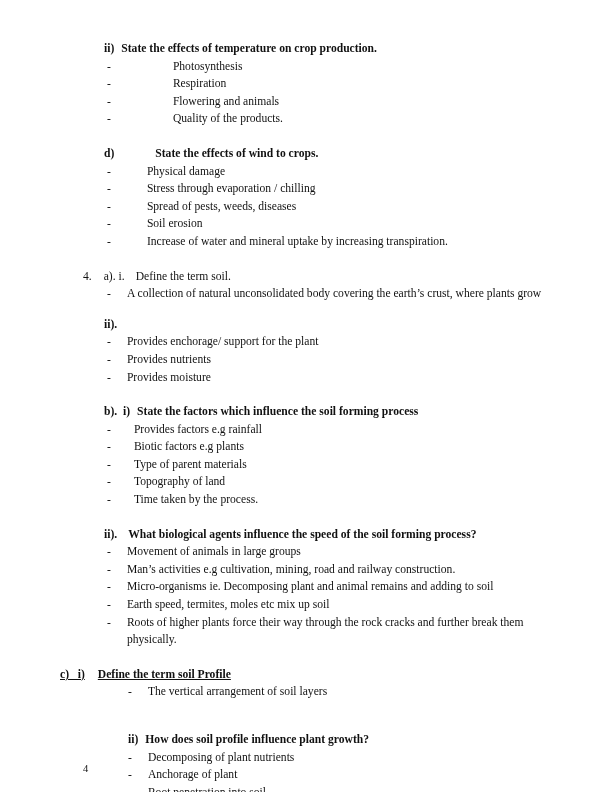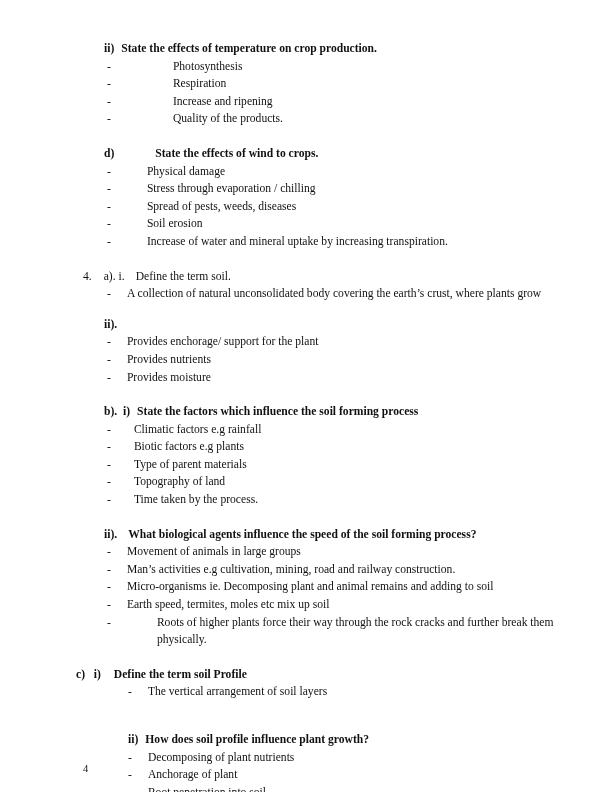--- a/index.html
+++ b/index.html
@@ -45,21 +45,21 @@
   }
   .dash {
     flex: 0 0 auto;
     white-space: pre;
   }
 
   
   .ind-qnum   { padding-left: 83px; }
   .ind-sec    { padding-left: 104px; }
   .ind-secD   { padding-left: 104px; }
-  .ind-c      { padding-left: 76px; }
+  .ind-c      { padding-left: 60px; text-decoration: underline; }
   .ind-cii    { padding-left: 128px; }
 
   
   .dcol-107 { padding-left: 107px; }
   .dcol-128 { padding-left: 128px; }
 
   
   .gap-sm  { width: 16px; }
   .gap-md  { width: 23px; }
   .gap-lg  { width: 36px; }
@@ -78,21 +78,20 @@
     position: absolute;
     left: 83px;
     top: 762px;
     font-size: 10.5px;
     line-height: 13px;
   }
 
   .hangtext {
     display: block;
     max-width: 385px;
-    margin-left: 30px;
   }
   .hangtext-wide {
     display: block;
     max-width: 400px;
     font-family: Liberation Serif, serif;
   }
 </style>
 </head>
 <body>
 
@@ -112,21 +111,21 @@
       <span class="txt">Photosynthesis</span>
     </div>
     <div class="row dcol-107">
       <span class="dash">-</span>
       <span class="gap-xl"></span>
       <span class="txt">Respiration</span>
     </div>
     <div class="row dcol-107">
       <span class="dash">-</span>
       <span class="gap-xl"></span>
-      <span class="txt">Increase and ripening</span>
+      <span class="txt">Flowering and animals</span>
     </div>
     <div class="row dcol-107">
       <span class="dash">-</span>
       <span class="gap-xl"></span>
       <span class="txt">Quality of the products.</span>
     </div>
   </div>
 
   <div class="spacer-lg"></div>
 
@@ -208,21 +207,21 @@
 
   <div class="block">
     <div class="row heading ind-sec">
       <span class="marker">b).  i)</span>
       <span class="marker-gap-a"></span>
       <span class="txt">State the factors which influence the soil forming process</span>
     </div>
     <div class="row dcol-107">
       <span class="dash">-</span>
       <span class="gap-md"></span>
-      <span class="txt">Climatic factors e.g rainfall</span>
+      <span class="txt">Provides factors e.g rainfall</span>
     </div>
     <div class="row dcol-107">
       <span class="dash">-</span>
       <span class="gap-md"></span>
       <span class="txt">Biotic factors e.g plants</span>
     </div>
     <div class="row dcol-107">
       <span class="dash">-</span>
       <span class="gap-md"></span>
       <span class="txt">Type of parent materials</span>

